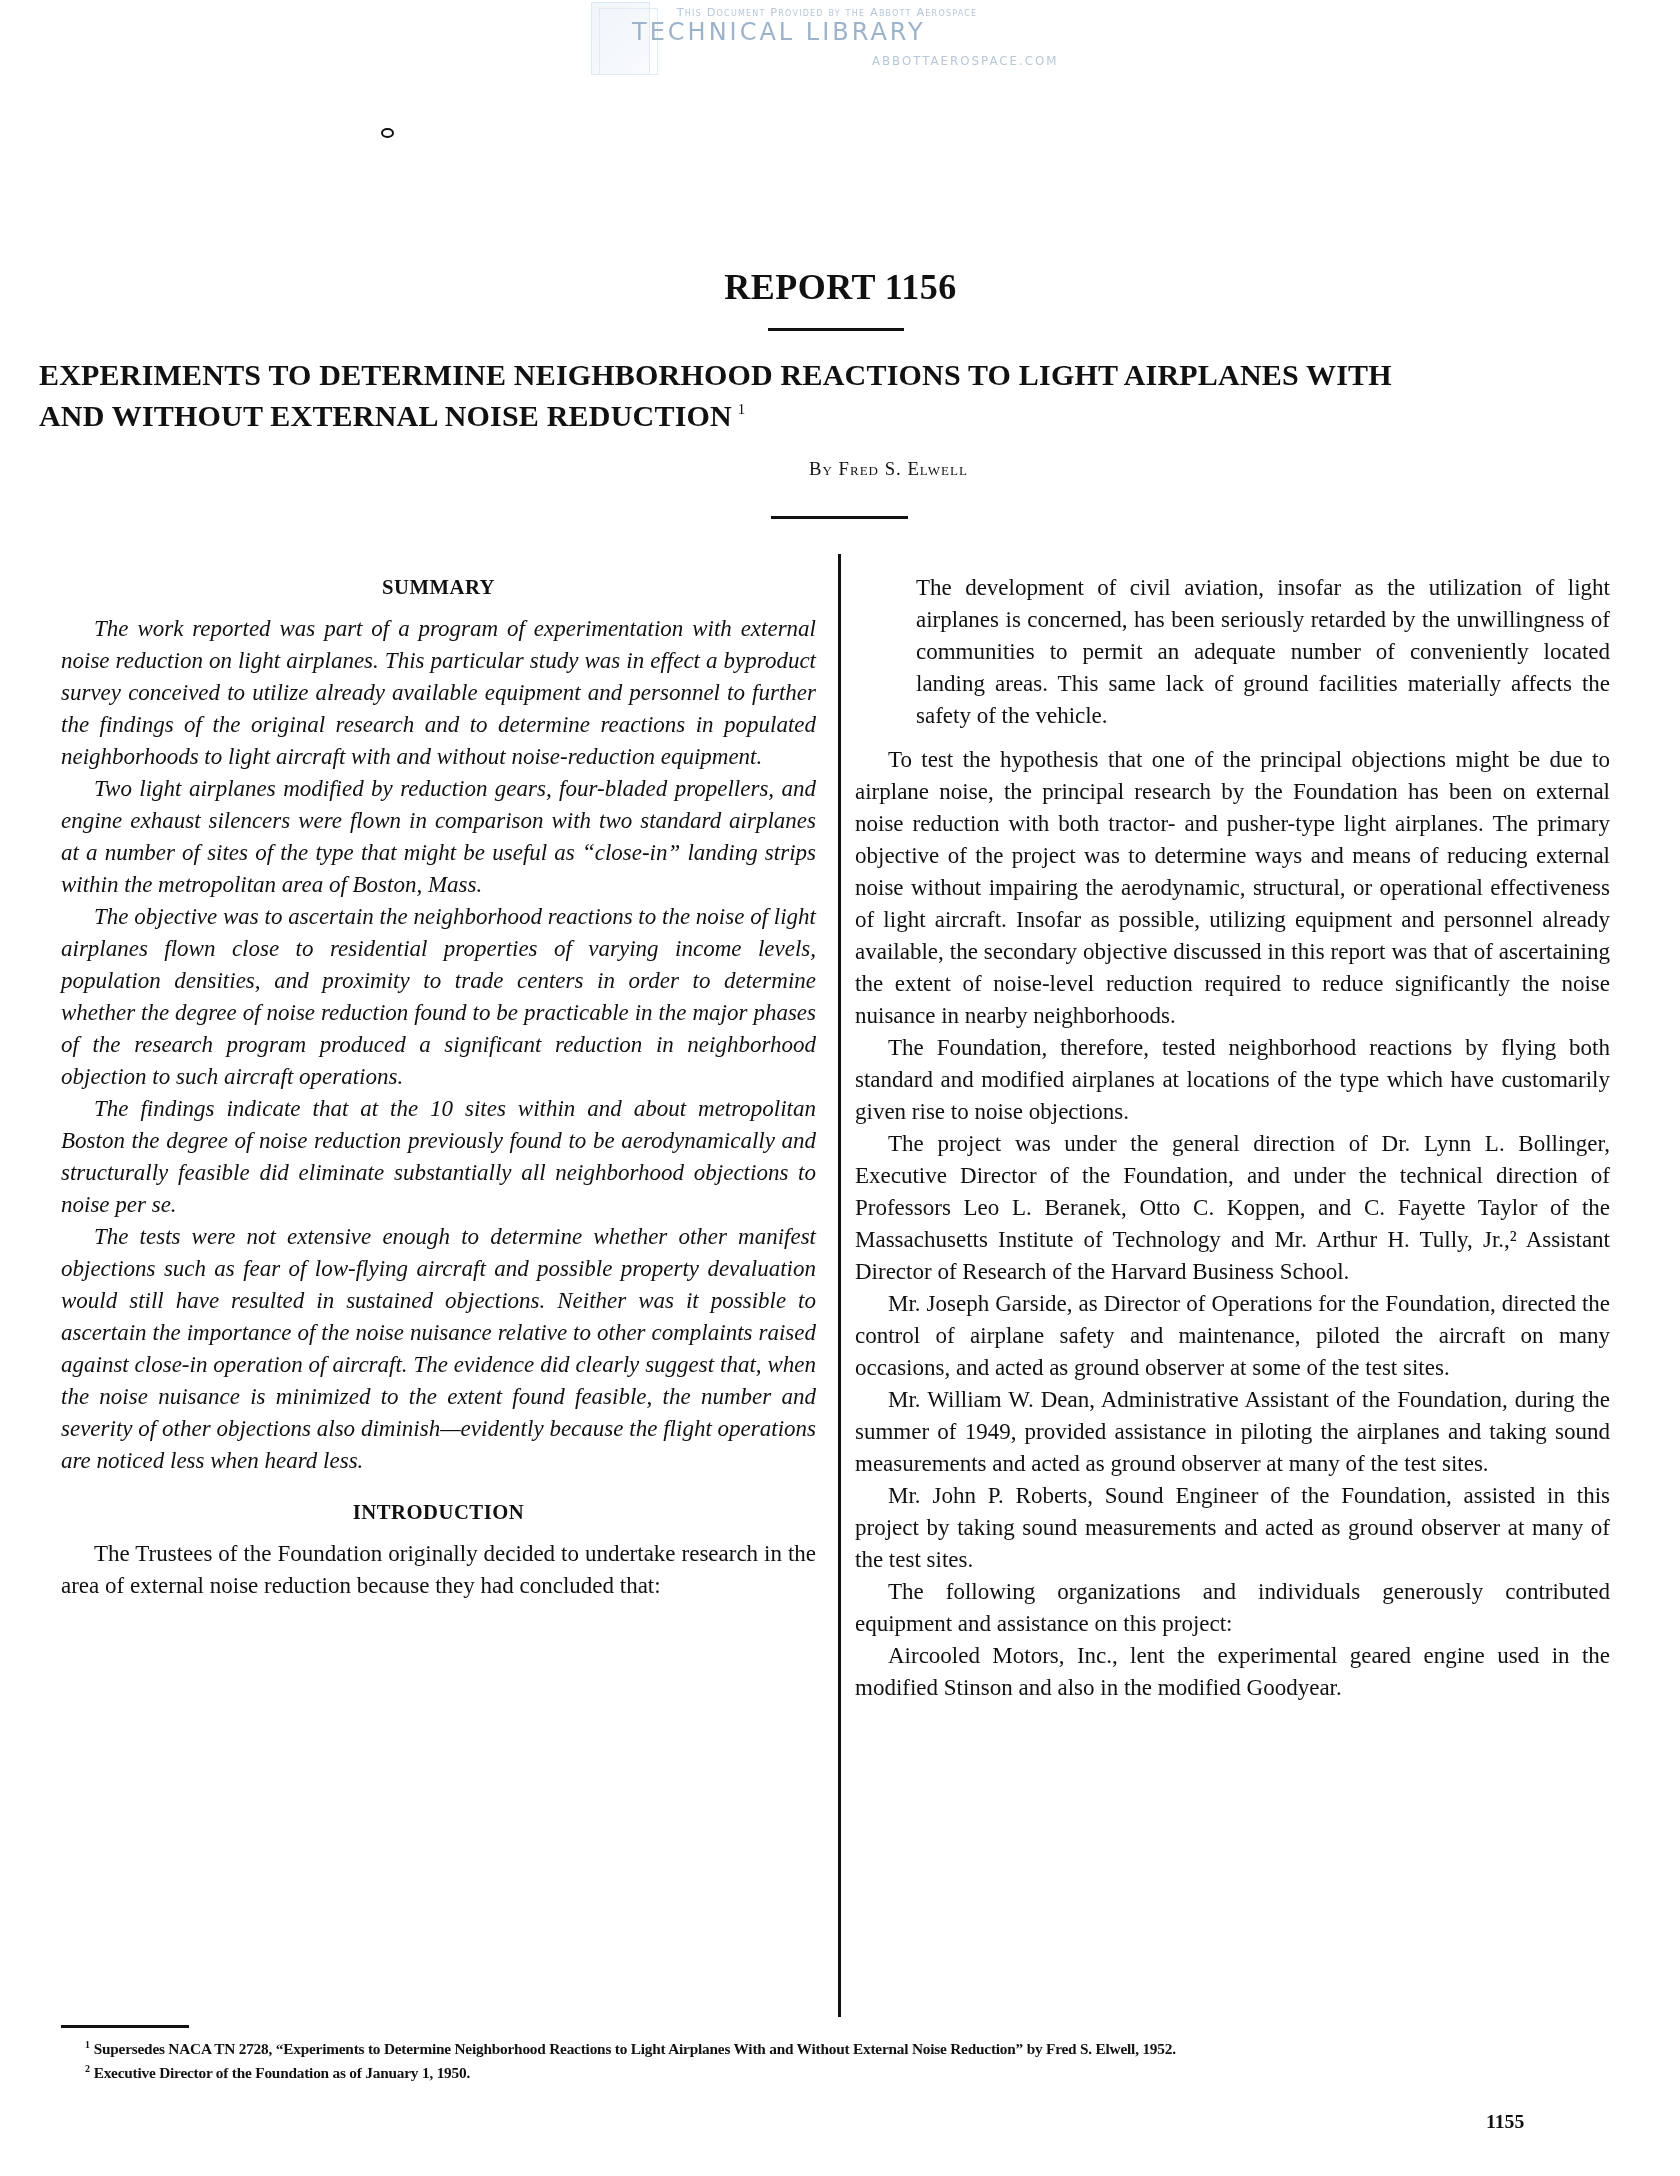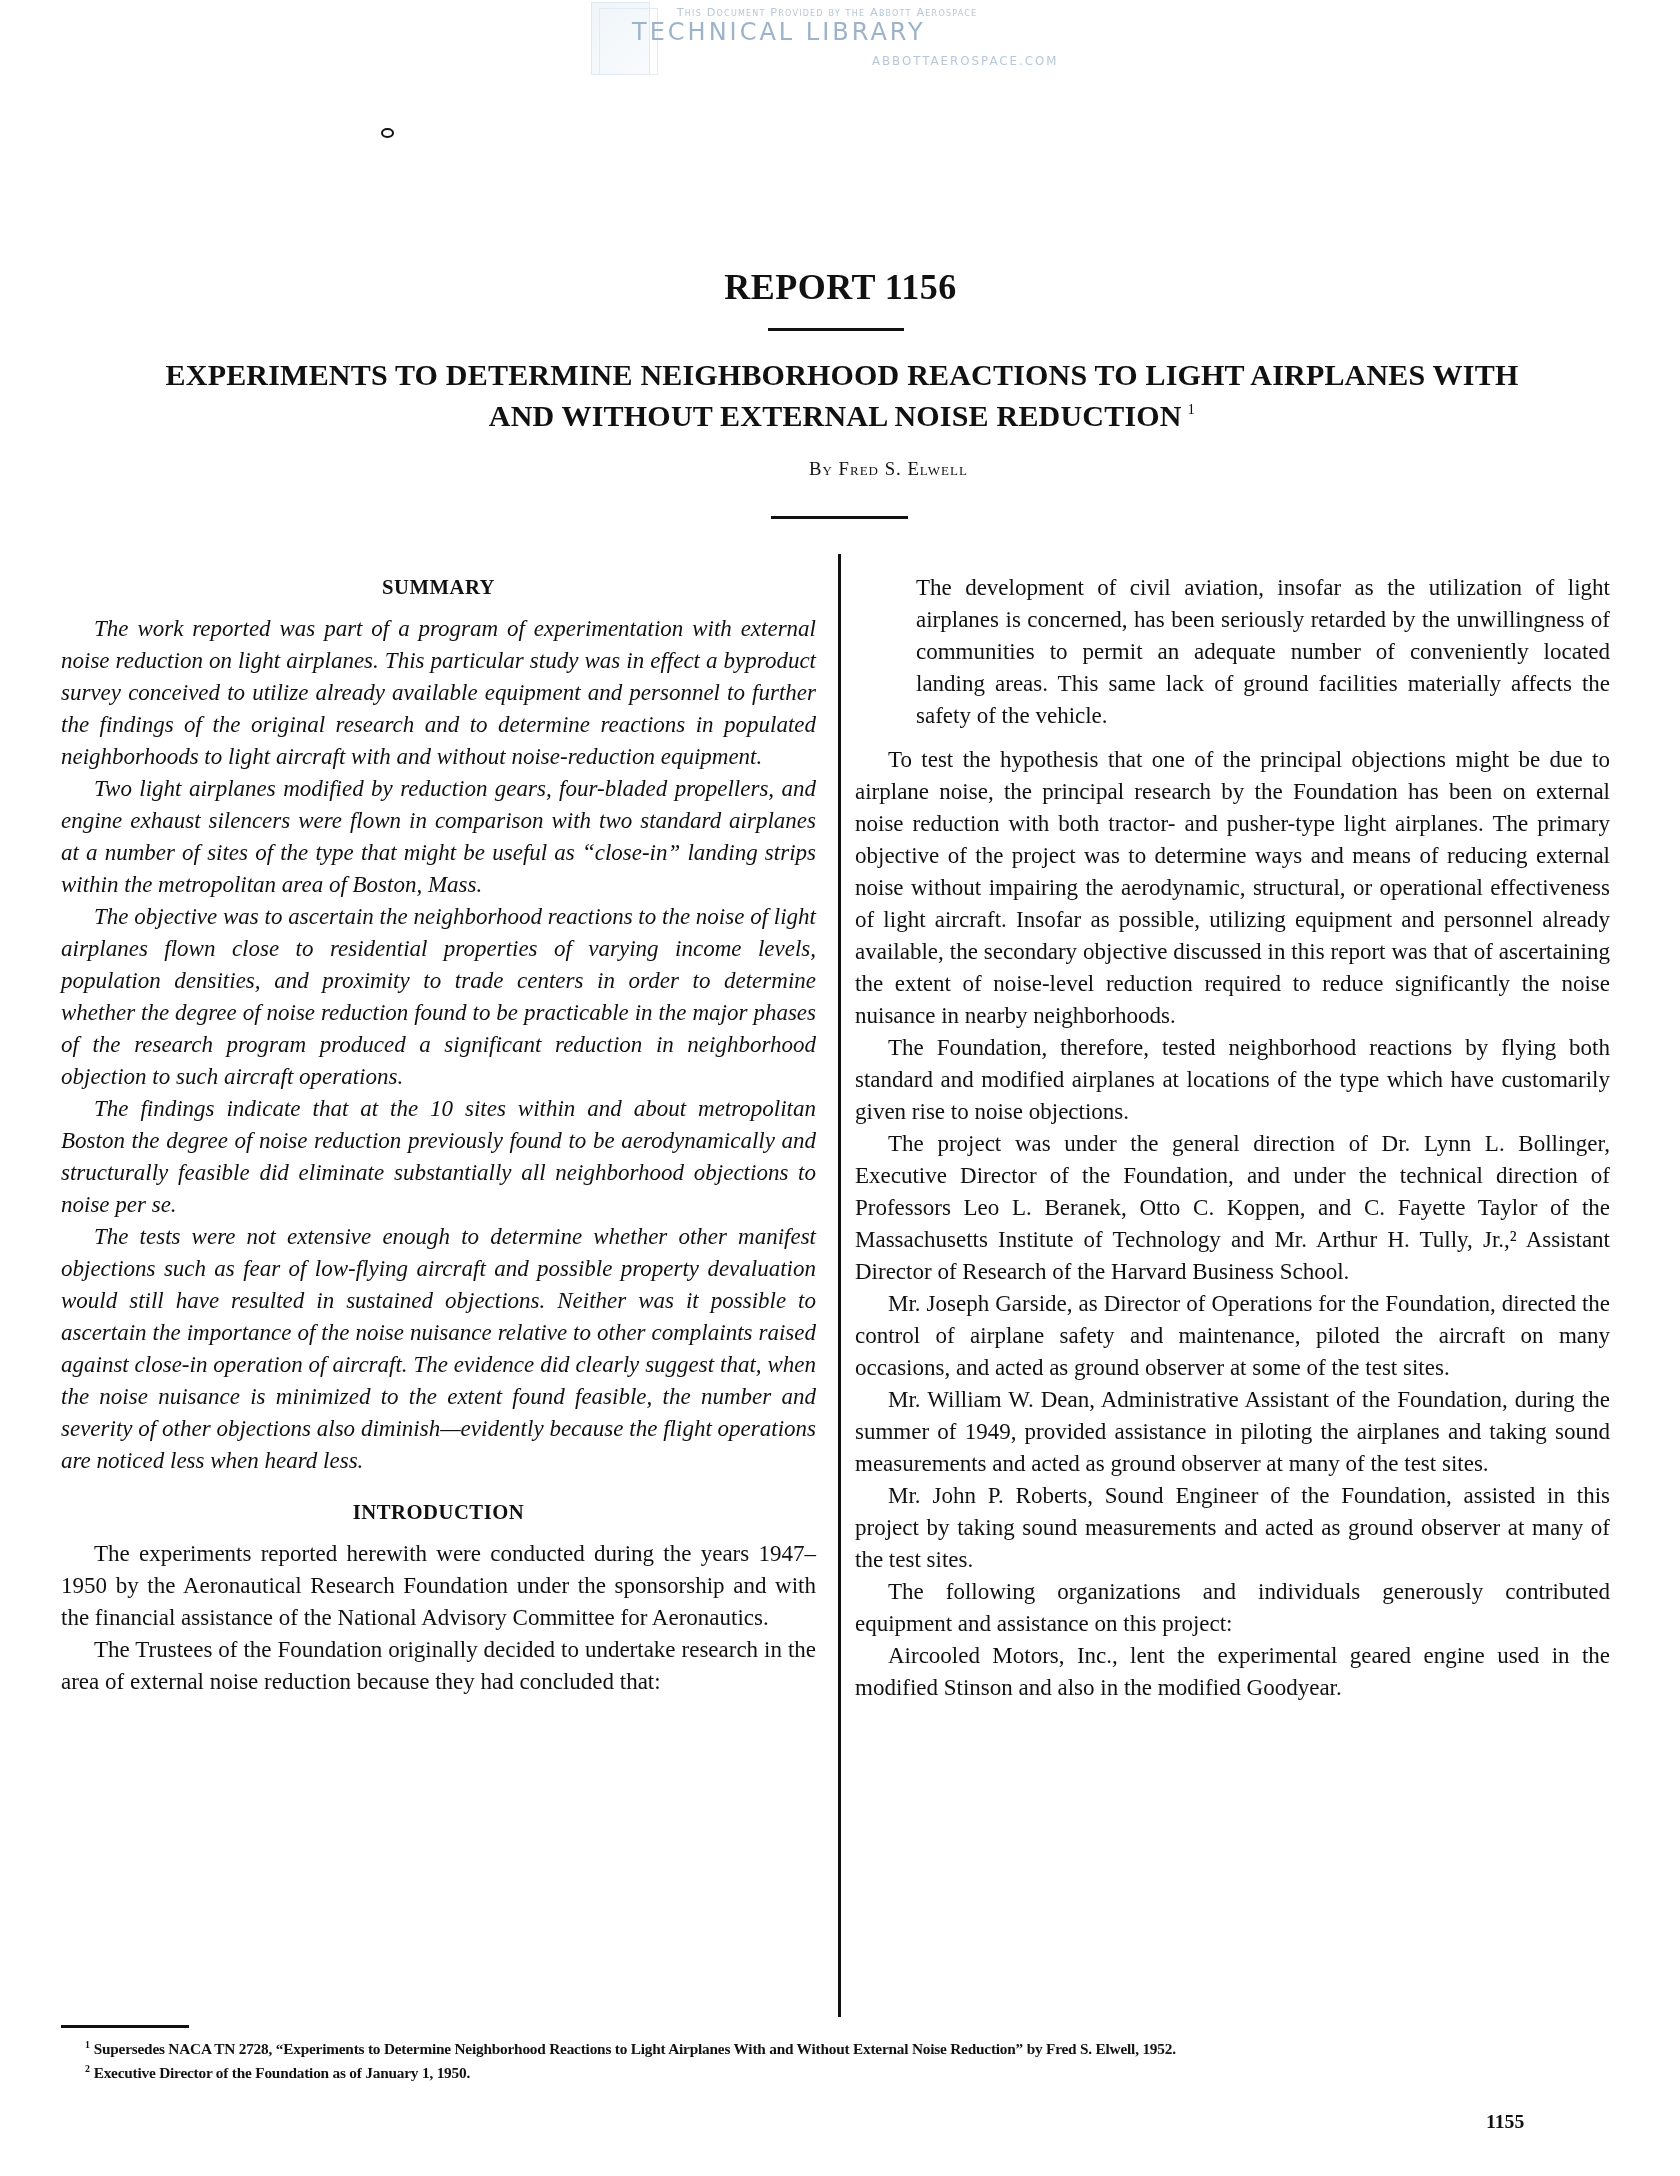--- a/index.html
+++ b/index.html
@@ -21,21 +21,21 @@
       font-family: "DejaVu Sans", sans-serif; font-size: 24px; letter-spacing: 3px;
       color: #9db3ca; font-weight: normal; }
     .wm-line3 { position: absolute; right: 25.6px; top: 52px; white-space: nowrap;
       font-family: "DejaVu Sans", sans-serif; font-size: 11.8px; letter-spacing: 2px; color: #b7c7d8; }
     .ring { position: absolute; left: 381px; top: 128px; width: 8.9px; height: 5.9px;
       border: 2px solid #111; border-radius: 50%; }
 
     .report-title { position: absolute; left: 0; top: 266px; width: 1681px; text-align: center;
       font-size: 36px; font-weight: bold; letter-spacing: 0.5px; }
     .rule { position: absolute; height: 3px; background: #111; }
-    .main-title { position: absolute; left: 39px; top: 357px; width: 1606px; text-align: center;
+    .main-title { position: absolute; left: 39px; top: 357px; width: 1606px; 
       font-size: 30px; font-weight: bold; line-height: 35px; letter-spacing: 0.2px; }
     .main-title sup { font-size: 14.8px; font-weight: normal; vertical-align: 11.8px; margin-left: 5.9px; }
     .byline { position: absolute; left: 0; top: 458px; width: 1681px; text-align: center;
       font-size: 18.7px; font-variant: small-caps; letter-spacing: 1px; margin-left: 48px; }
 
     .col { position: absolute; top: 572px; }
     .col-left { left: 61px; width: 755px; }
     .col-right { left: 855px; width: 755px; }
     .divider { position: absolute; left: 838px; top: 554px; width: 3px; height: 1463px; background: #111; }
 
@@ -78,21 +78,20 @@
   <h2 class="sec-head">SUMMARY</h2>
   <div style="height:9.9px"></div>
   <p class="p-ital">The work reported was part of a program of experimentation with external noise reduction on light airplanes. This particular study was in effect a byproduct survey conceived to utilize already available equipment and personnel to further the findings of the original research and to determine reactions in populated neighborhoods to light aircraft with and without noise-reduction equipment.</p>
   <p class="p-ital">Two light airplanes modified by reduction gears, four-bladed propellers, and engine exhaust silencers were flown in comparison with two standard airplanes at a number of sites of the type that might be useful as “close-in” landing strips within the metropolitan area of Boston, Mass.</p>
   <p class="p-ital">The objective was to ascertain the neighborhood reactions to the noise of light airplanes flown close to residential properties of varying income levels, population densities, and proximity to trade centers in order to determine whether the degree of noise reduction found to be practicable in the major phases of the research program produced a significant reduction in neighborhood objection to such aircraft operations.</p>
   <p class="p-ital">The findings indicate that at the 10 sites within and about metropolitan Boston the degree of noise reduction previously found to be aerodynamically and structurally feasible did eliminate substantially all neighborhood objections to noise per se.</p>
   <p class="p-ital">The tests were not extensive enough to determine whether other manifest objections such as fear of low-flying aircraft and possible property devaluation would still have resulted in sustained objections. Neither was it possible to ascertain the importance of the noise nuisance relative to other complaints raised against close-in operation of aircraft. The evidence did clearly suggest that, when the noise nuisance is minimized to the extent found feasible, the number and severity of other objections also diminish—evidently because the flight operations are noticed less when heard less.</p>
   <div style="height:19.7px"></div>
   <h2 class="sec-head">INTRODUCTION</h2>
   <div style="height:9.9px"></div>
-  <p class="p-rom">The experiments reported herewith were conducted during the years 1947–1950 by the Aeronautical Research Foundation under the sponsorship and with the financial assistance of the National Advisory Committee for Aeronautics.</p>
   <p class="p-rom">The Trustees of the Foundation originally decided to undertake research in the area of external noise reduction because they had concluded that:</p>
 </div>
 
 <div class="divider"></div>
 
 <div class="col col-right">
   <p class="quote">The development of civil aviation, insofar as the utilization of light airplanes is concerned, has been seriously retarded by the unwillingness of communities to permit an adequate number of conveniently located landing areas. This same lack of ground facilities materially affects the safety of the vehicle.</p>
   <p class="p-rom">To test the hypothesis that one of the principal objections might be due to airplane noise, the principal research by the Foundation has been on external noise reduction with both tractor- and pusher-type light airplanes. The primary objective of the project was to determine ways and means of reducing external noise without impairing the aerodynamic, structural, or operational effectiveness of light aircraft. Insofar as possible, utilizing equipment and personnel already available, the secondary objective discussed in this report was that of ascertaining the extent of noise-level reduction required to reduce significantly the noise nuisance in nearby neighborhoods.</p>
   <p class="p-rom">The Foundation, therefore, tested neighborhood reactions by flying both standard and modified airplanes at locations of the type which have customarily given rise to noise objections.</p>
   <p class="p-rom">The project was under the general direction of Dr. Lynn L. Bollinger, Executive Director of the Foundation, and under the technical direction of Professors Leo L. Beranek, Otto C. Koppen, and C. Fayette Taylor of the Massachusetts Institute of Technology and Mr. Arthur H. Tully, Jr.,² Assistant Director of Research of the Harvard Business School.</p>

